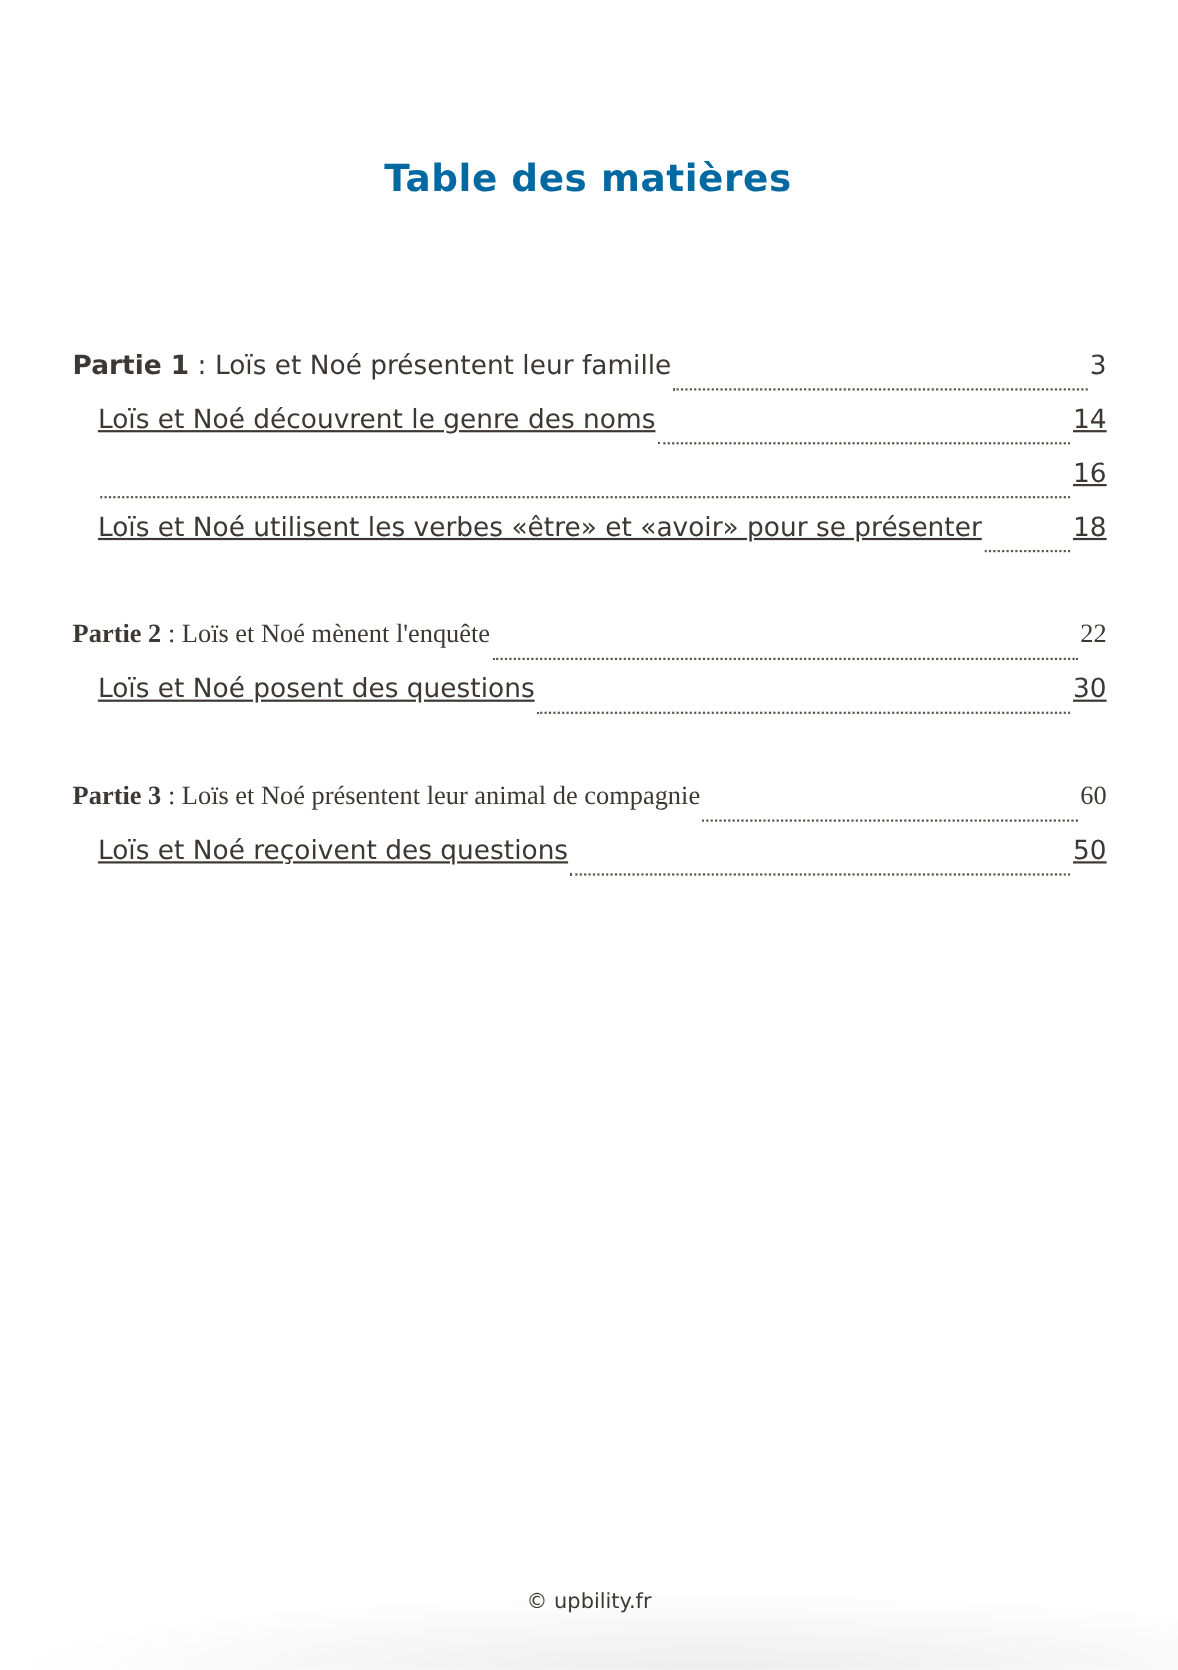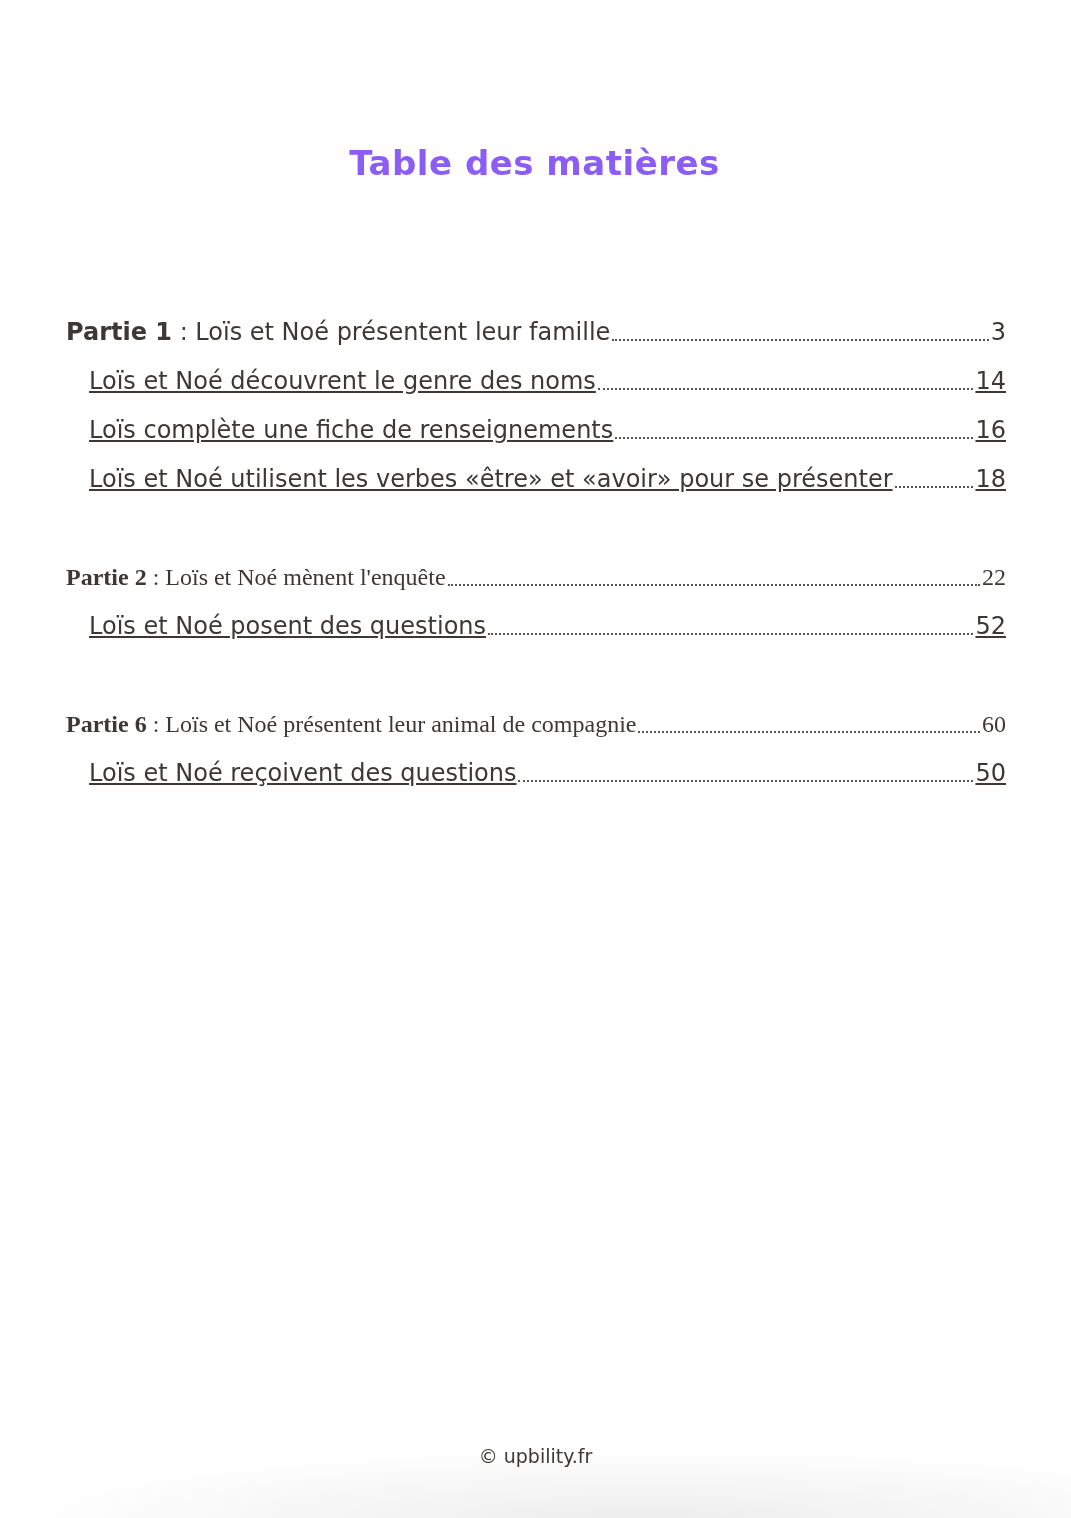--- a/index.html
+++ b/index.html
@@ -21,32 +21,32 @@
     }
     .title {
       position: absolute;
       top: 143px;
       left: 0; width: 1069px;
       text-align: center;
       font-family: "DejaVu Sans", sans-serif;
       font-weight: bold;
       font-size: 34px;
       letter-spacing: 0.5px;
-      color: #8b5cf6;
+      color: #0369a1;
       margin: 0;
     }
     .toc {
       position: absolute;
       top: 308px;
       left: 66px;
       width: 940px;
     }
     .entry {
       display: flex;
-      align-items: center;
+      align-items: flex-end;
       font-size: 24px;
       line-height: 49px;
       height: 49px;
       white-space: nowrap;
     }
     .entry.sub { padding-left: 23px; text-decoration: underline; }
     .entry.part-gap { margin-top: 49px; font-family: Liberation Serif, serif; }
     .entry .label { flex: 0 0 auto; }
     .entry .label b { font-weight: bold; }
     .entry .leader {
@@ -83,43 +83,42 @@
     <span class="label"><b>Partie 1</b><span> : </span><span>Loïs et Noé présentent leur famille</span></span>
     <span class="leader"></span>
     <span class="page">3</span>
   </div>
   <div class="entry sub">
     <span class="label">Loïs et Noé découvrent le genre des noms</span>
     <span class="leader"></span>
     <span class="page">14</span>
   </div>
   <div class="entry sub">
-    <span class="label">Loïs complète une fiche de renseignements</span>
     <span class="leader"></span>
     <span class="page">16</span>
   </div>
   <div class="entry sub">
     <span class="label">Loïs et Noé utilisent les verbes «être» et «avoir» pour se présenter</span>
     <span class="leader"></span>
     <span class="page">18</span>
   </div>
 
   <div class="entry part part-gap">
     <span class="label"><b>Partie 2</b><span> : </span><span>Loïs et Noé mènent l'enquête</span></span>
     <span class="leader"></span>
     <span class="page">22</span>
   </div>
   <div class="entry sub">
     <span class="label">Loïs et Noé posent des questions</span>
     <span class="leader"></span>
-    <span class="page">52</span>
+    <span class="page">30</span>
   </div>
 
   <div class="entry part part-gap">
-    <span class="label"><b>Partie 6</b><span> : </span><span>Loïs et Noé présentent leur animal de compagnie</span></span>
+    <span class="label"><b>Partie 3</b><span> : </span><span>Loïs et Noé présentent leur animal de compagnie</span></span>
     <span class="leader"></span>
     <span class="page">60</span>
   </div>
   <div class="entry sub">
     <span class="label">Loïs et Noé reçoivent des questions</span>
     <span class="leader"></span>
     <span class="page">50</span>
   </div>
 
 </div>

